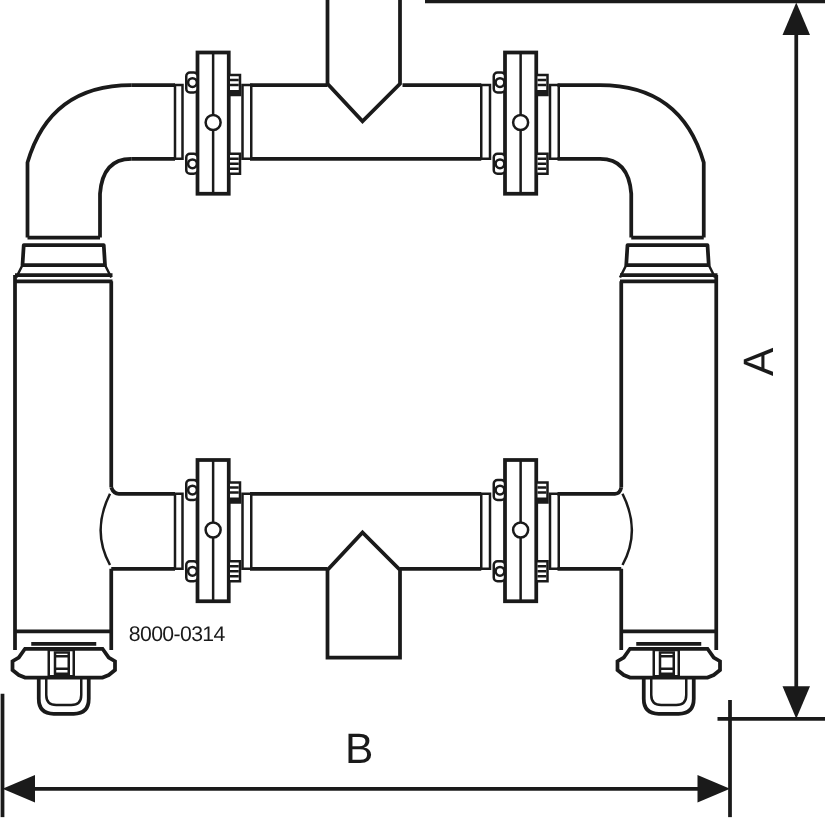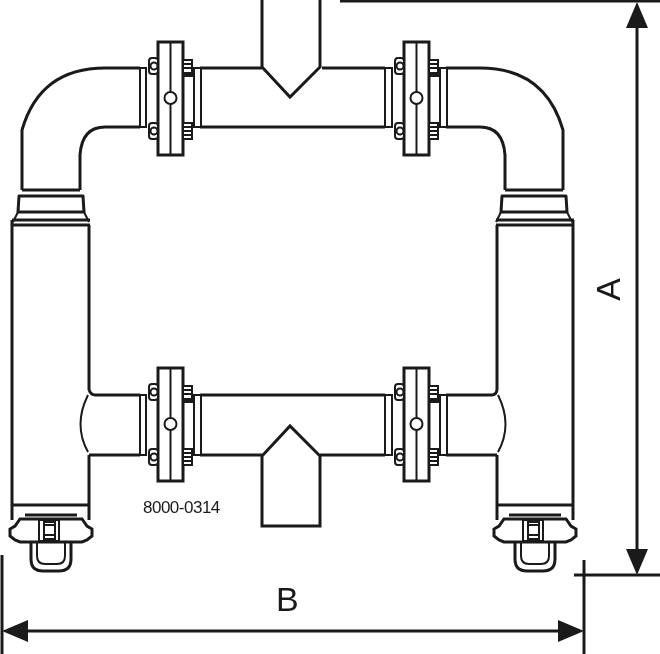--- a/index.html
+++ b/index.html
@@ -4,21 +4,21 @@
 <style>
   html, body { margin: 0; padding: 0; background: #ffffff; }
   #canvas { position: relative; width: 660px; height: 654px; background: #ffffff; overflow: hidden; }
   svg { position: absolute; left: 0; top: 0; }
   .ln { fill: none; stroke: #1a1a1a; stroke-width: 3; stroke-linejoin: round; }
   .thin { fill: none; stroke: #1a1a1a; stroke-width: 2; }
   .fillw { fill: #ffffff; stroke: #1a1a1a; stroke-width: 3; }
   .fillw2 { fill: #ffffff; stroke: #1a1a1a; stroke-width: 2; }
   .blk { fill: #1a1a1a; stroke: none; }
   .lbl { position: absolute; font-family: "Liberation Sans", sans-serif; color: #1a1a1a; }
-  #part-number { left: 103px; top: 498px; font-size: 17px; letter-spacing: -0.5px; margin-left: 40px; }
+  #part-number { left: 103px; top: 498px; font-size: 17px; letter-spacing: -0.5px; }
   #dim-b-label { left: 276px; top: 580px; font-size: 34px; }
   #dim-a-label { left: 588px; top: 270px; font-size: 34px; transform: rotate(-90deg); transform-origin: center; width: 40px; text-align: center; }
 </style>
 </head>
 <body>
 
 <div id="canvas">
 <svg width="660" height="654" viewBox="0 0 660 654">
   <defs>
 

